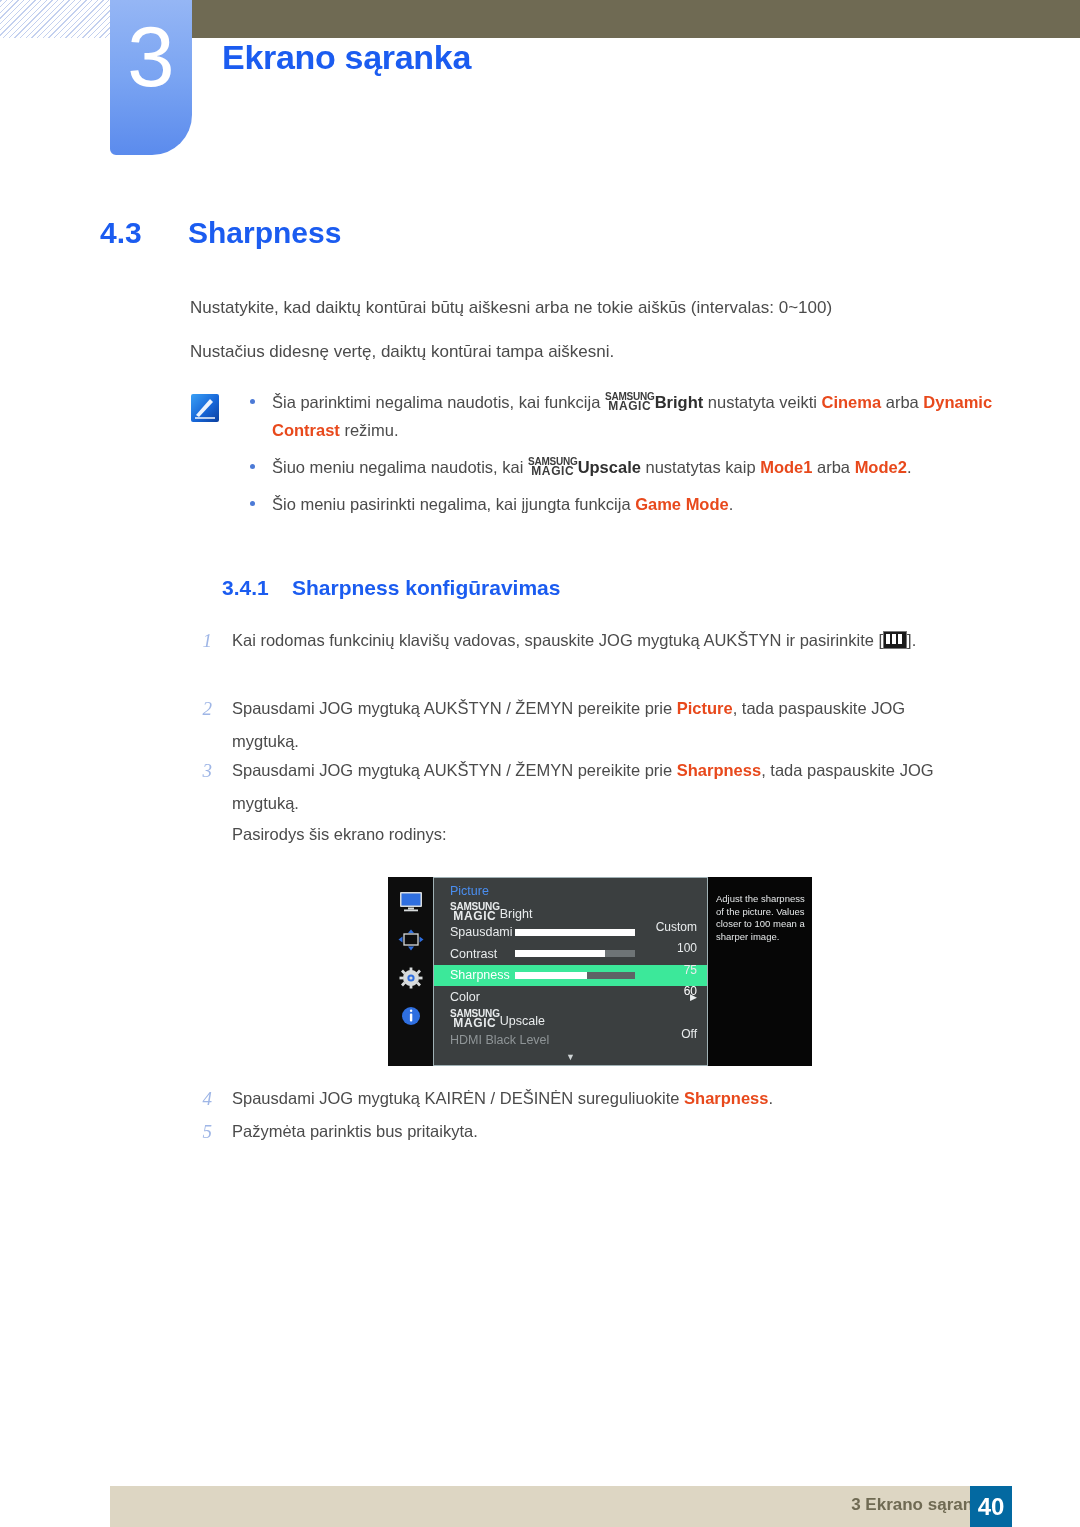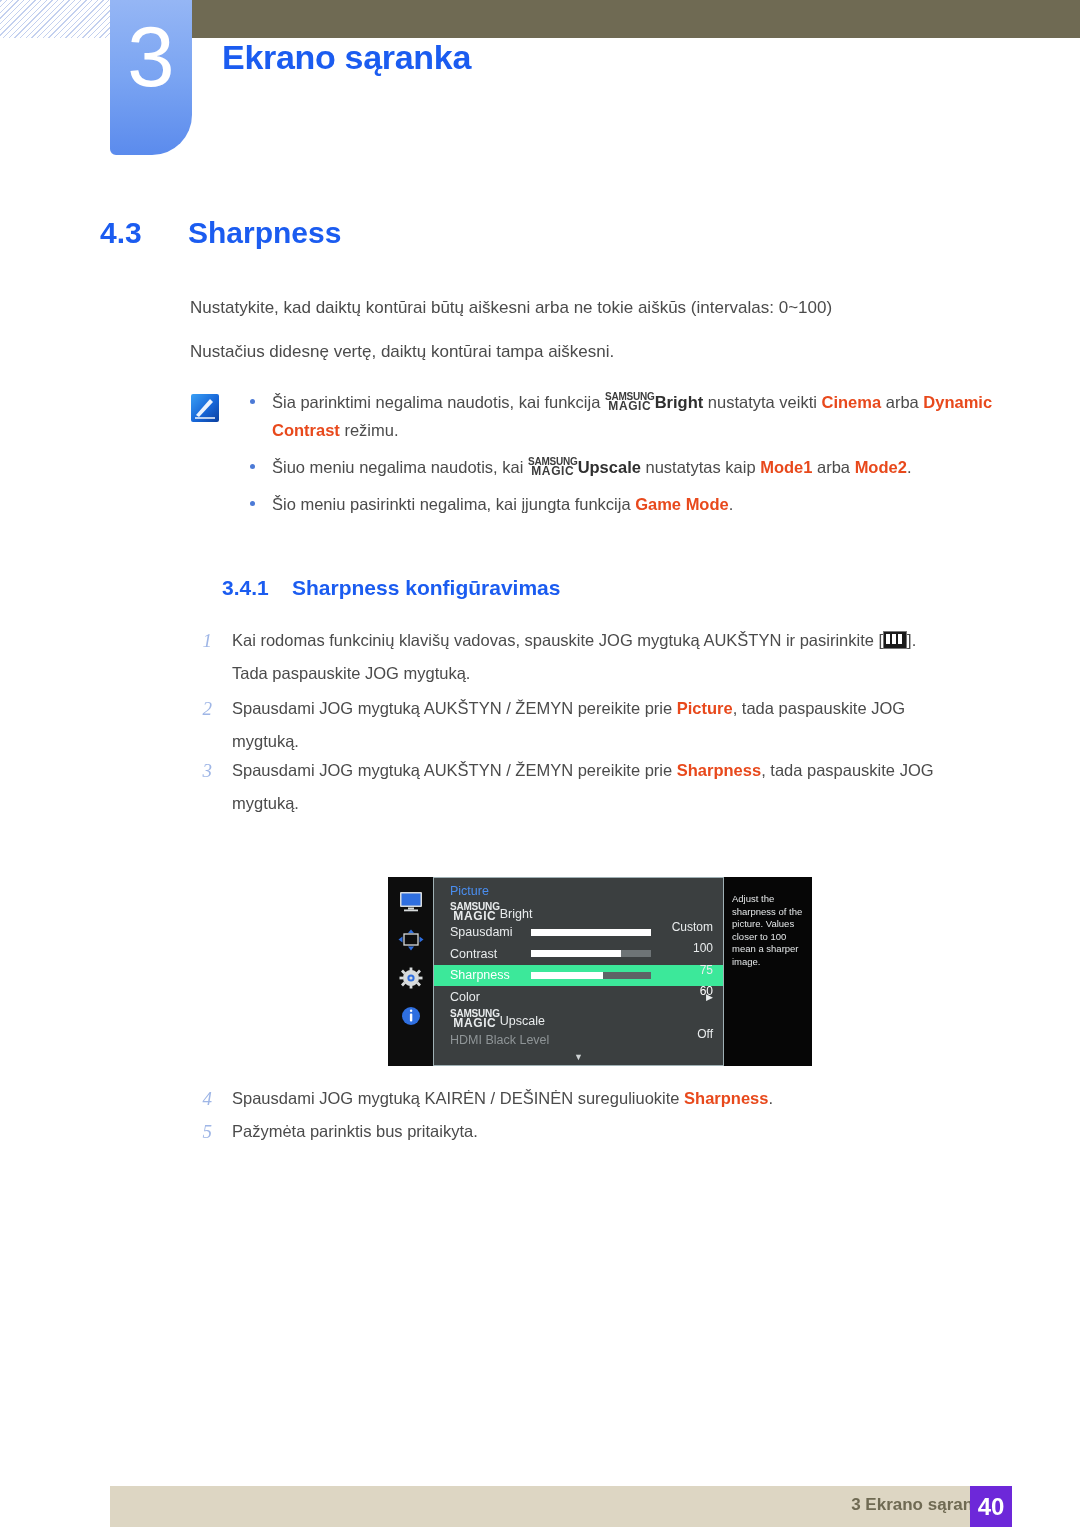--- a/index.html
+++ b/index.html
@@ -267,21 +267,21 @@
   }
   .osd-arrow { width: 48px; text-align: right; font-size: 9px; }
   .osd-down {
     position: absolute;
     left: 0; right: 0; bottom: 3px;
     text-align: center;
     color: #cfd4d5;
     font-size: 9px;
   }
   .osd-help {
-    width: 88px;
+    width: 104px;
     background: #060606;
     color: #e4e7e8;
     font-size: 9.5px;
     line-height: 12.5px;
     padding: 16px 7px 0 8px;
     box-sizing: border-box;
   }
 
   
   .footer-bar {
@@ -295,21 +295,21 @@
     right: 88px; top: 1495px;
     font-size: 17px;
     color: #6f6a53;
     font-weight: bold;
     white-space: nowrap;
   }
   .footer-pg {
     position: absolute;
     left: 970px; top: 1486px;
     width: 42px; height: 41px;
-    background: #6d28d9;
+    background: #0369a1;
     color: #ffffff;
     font-size: 24px;
     font-weight: bold;
     text-align: center;
     line-height: 41px;
   }
 </style>
 </head>
 <body>
 
@@ -360,35 +360,35 @@
 </div>
 
 <div class="subsection">
   <span class="num">3.4.1</span><span>Sharpness konfigūravimas</span>
 </div>
 
 <div class="steps s1">
   <div class="step">
     <span class="snum">1</span><span>Kai rodomas funkcinių klavišų vadovas, spauskite JOG mygtuką AUKŠTYN ir pasirinkite [</span><span class="kbd-icon"><i></i><i></i><i></i></span><span>].</span>
   </div>
-  <div class="sub-line">Tada paspauskite JOG mygtuką.</div>
 </div>
 
 <div class="steps s2">
   <div class="step">
     <span class="snum">2</span><span>Spausdami JOG mygtuką AUKŠTYN / ŽEMYN pereikite prie </span><span class="hl">Picture</span><span>, tada paspauskite JOG</span>
   </div>
   <div class="sub-line">mygtuką.</div>
 </div>
 
 <div class="steps s3">
   <div class="step">
     <span class="snum">3</span><span>Spausdami JOG mygtuką AUKŠTYN / ŽEMYN pereikite prie </span><span class="hl">Sharpness</span><span>, tada paspauskite JOG</span>
   </div>
   <div class="sub-line">mygtuką.</div>
+  <div class="sub-line">Pasirodys šis ekrano rodinys:</div>
 </div>
 
 <div class="osd">
 
   <div class="osd-rail">
     <div class="rail-ico">
       <svg width="26" height="22" viewBox="0 0 26 22">
         <rect x="2" y="1" width="22" height="15" rx="1" fill="#d8dbdc"></rect>
         <rect x="3.5" y="2.5" width="19" height="12" fill="#2f6fe0"></rect>
         <rect x="10" y="16.5" width="6" height="2" fill="#d8dbdc"></rect>

